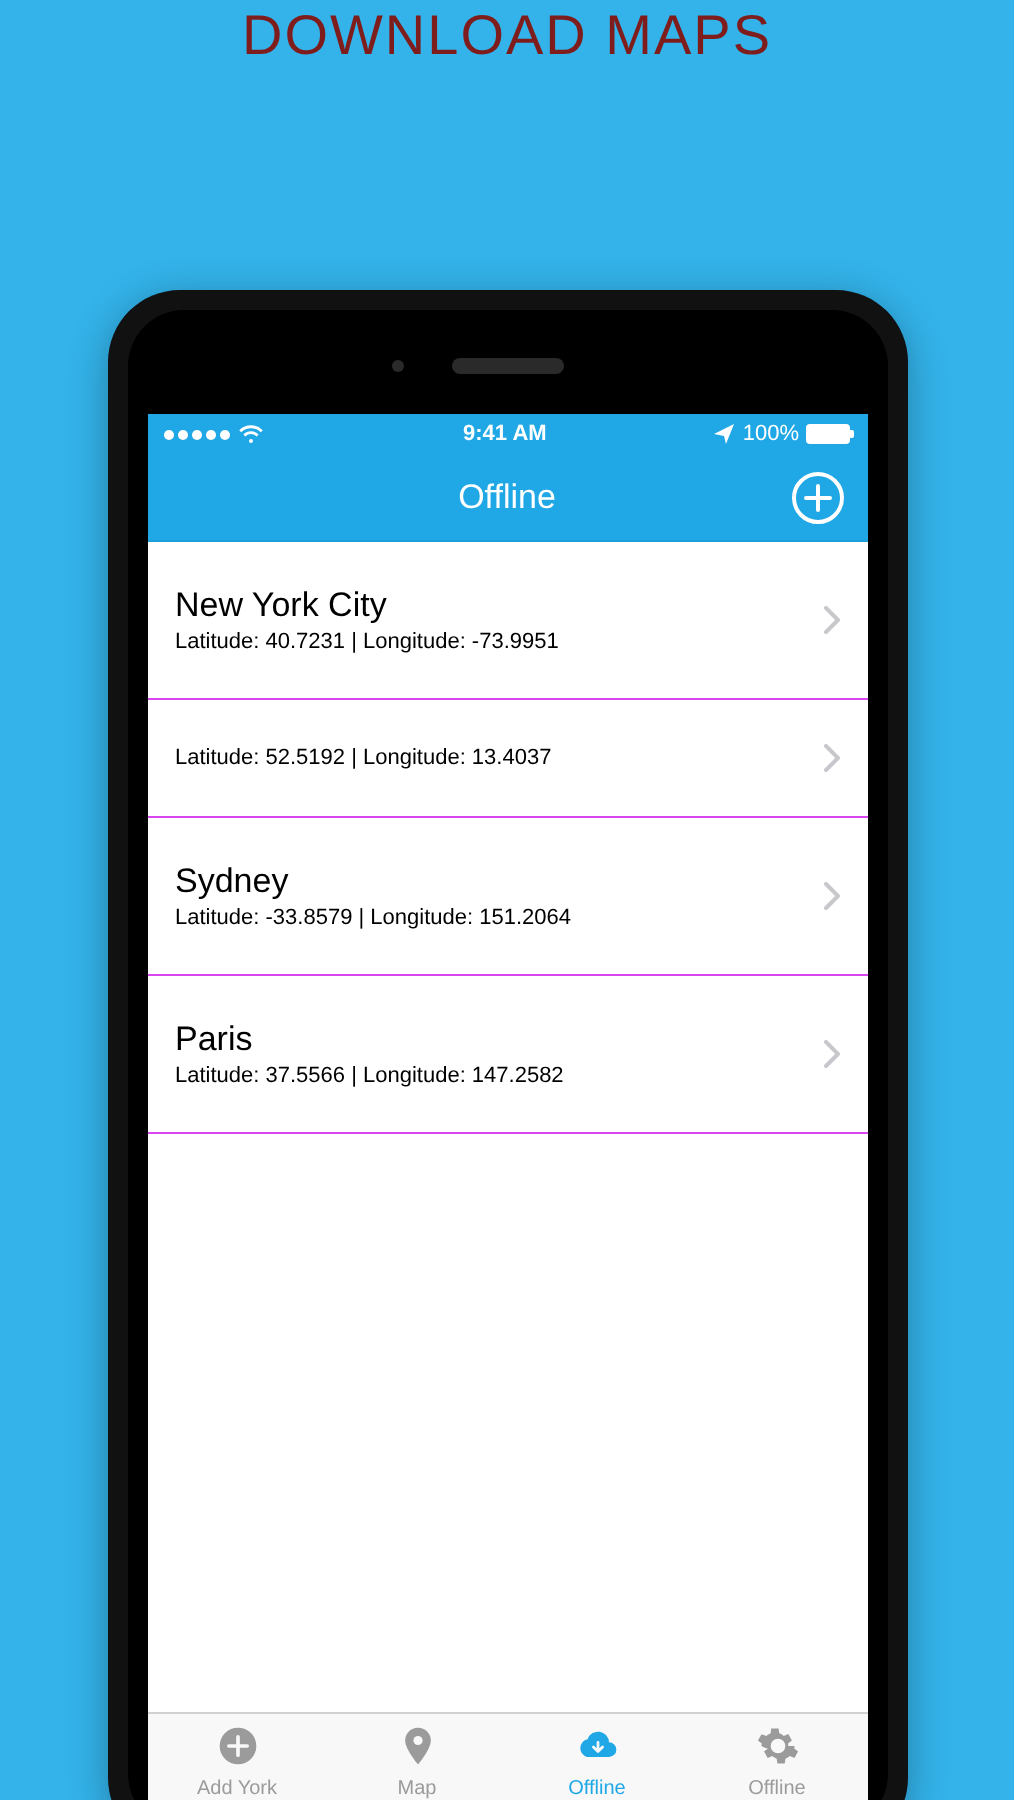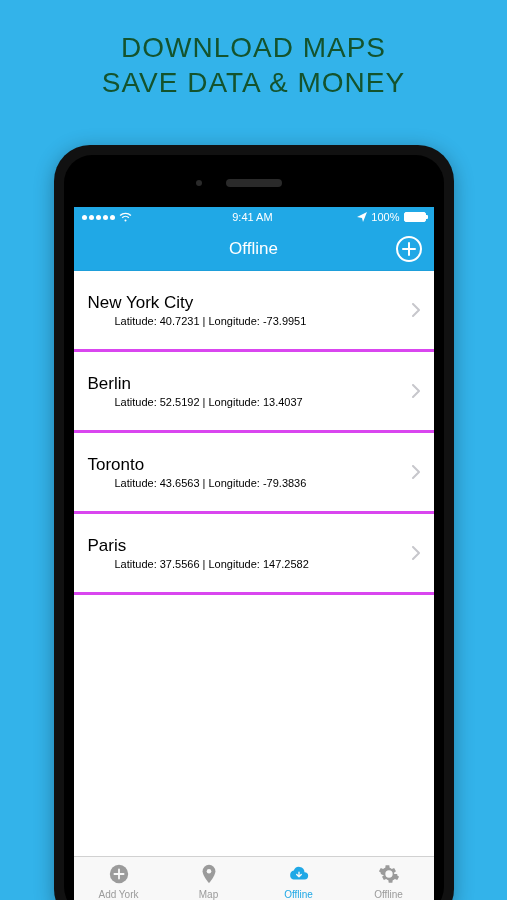--- a/index.html
+++ b/index.html
@@ -6,25 +6,24 @@
   body {
     width: 507px;
     height: 900px;
     background: #33b3ea;
     font-family: -apple-system, "Helvetica Neue", Arial, sans-serif;
     overflow: hidden;
     position: relative;
   }
   .promo {
     text-align: center;
-    color: #14532d;
+    color: #7f1d1d;
     font-weight: 400;
     font-size: 28px;
     letter-spacing: 1px;
-    padding-top: 30px;
     line-height: 1.25;
   }
   .phone {
     position: absolute;
     left: 50%;
     transform: translateX(-50%);
     top: 145px;
     width: 400px;
     height: 780px;
     background: #111;
@@ -76,21 +75,21 @@
     background: #20a8e6;
     color: #fff;
     display: flex;
     align-items: center;
     justify-content: space-between;
     padding: 0 8px;
     font-size: 11px;
     font-weight: 500;
   }
   .status-left, .status-right { display: flex; align-items: center; gap: 4px; }
-  .status-center { font-weight: 400; padding-left: 16px; }
+  .status-center { font-weight: 700; padding-left: 16px; }
   .dots { display: flex; gap: 2px; }
   .dots span { width: 5px; height: 5px; border-radius: 50%; background: #fff; }
   .battery {
     width: 22px; height: 10px; border: 1px solid #fff;
     border-radius: 2px; position: relative; background: #fff;
   }
   .battery::after {
     content: ""; position: absolute; right: -3px; top: 2px;
     width: 2px; height: 4px; background: #fff; border-radius: 0 1px 1px 0;
   }
@@ -120,35 +119,34 @@
   .list {
     flex: 1;
     overflow: hidden;
     background: #fff;
   }
   .row {
     display: flex;
     align-items: center;
     justify-content: space-between;
     padding: 22px 14px 22px 14px;
-    border-bottom: 3px solid #d946ef;
+    border-bottom: 1px solid #d946ef;
     cursor: pointer;
   }
   .row-text { flex: 1; }
   .row-title {
     font-size: 17px;
     font-weight: 400;
     color: #000;
     margin-bottom: 2px;
   }
   .row-sub {
     font-size: 11px;
     color: #000;
     font-weight: 400;
-    margin-left: 27px;
   }
   .chevron {
     color: #c7c7cc;
     flex-shrink: 0;
     margin-left: 8px;
   }
   .tab-bar {
     height: 49px;
     background: #f8f8f8;
     border-top: 1px solid #d1d1d1;
@@ -166,21 +164,20 @@
     font-size: 10px;
   }
   .tab.active { color: #20a8e6; }
   .tab svg { width: 24px; height: 22px; }
 </style>
 </head>
 <body>
 
 <div class="promo">
   <div>DOWNLOAD MAPS</div>
-  <div>SAVE DATA &amp; MONEY</div>
 </div>
 
 <div class="phone">
   <div class="phone-inner">
     <div class="earpiece"></div>
     <div class="screen">
 
       <div class="status-bar">
         <div class="status-left">
           <div class="dots">
@@ -218,31 +215,30 @@
             <div class="row-text">
               <div class="row-title">New York City</div>
               <div class="row-sub">Latitude: 40.7231 | Longitude: -73.9951</div>
             </div>
             <svg class="chevron" width="8" height="14" viewBox="0 0 8 14">
               <path d="M1 1l6 6-6 6" fill="none" stroke="#c7c7cc" stroke-width="2" stroke-linecap="round" stroke-linejoin="round"></path>
             </svg>
           </div>
           <div class="row">
             <div class="row-text">
-              <div class="row-title">Berlin</div>
               <div class="row-sub">Latitude: 52.5192 | Longitude: 13.4037</div>
             </div>
             <svg class="chevron" width="8" height="14" viewBox="0 0 8 14">
               <path d="M1 1l6 6-6 6" fill="none" stroke="#c7c7cc" stroke-width="2" stroke-linecap="round" stroke-linejoin="round"></path>
             </svg>
           </div>
           <div class="row">
             <div class="row-text">
-              <div class="row-title">Toronto</div>
-              <div class="row-sub">Latitude: 43.6563 | Longitude: -79.3836</div>
+              <div class="row-title">Sydney</div>
+              <div class="row-sub">Latitude: -33.8579 | Longitude: 151.2064</div>
             </div>
             <svg class="chevron" width="8" height="14" viewBox="0 0 8 14">
               <path d="M1 1l6 6-6 6" fill="none" stroke="#c7c7cc" stroke-width="2" stroke-linecap="round" stroke-linejoin="round"></path>
             </svg>
           </div>
           <div class="row">
             <div class="row-text">
               <div class="row-title">Paris</div>
               <div class="row-sub">Latitude: 37.5566 | Longitude: 147.2582</div>
             </div>

